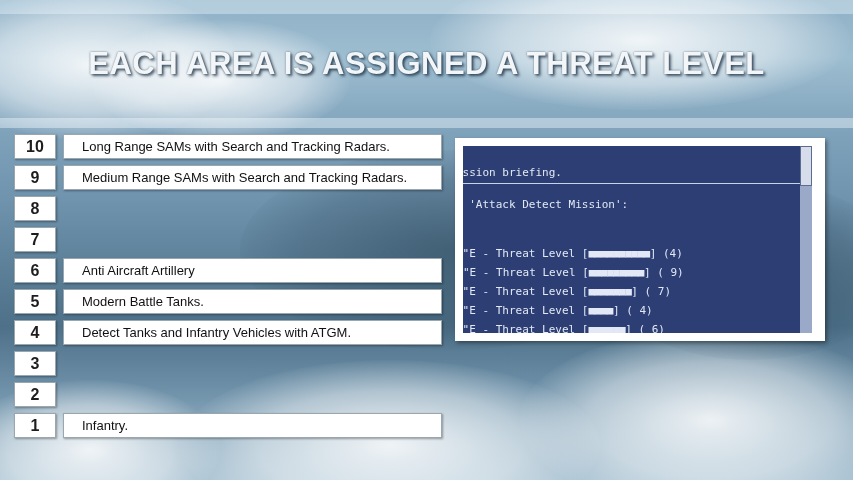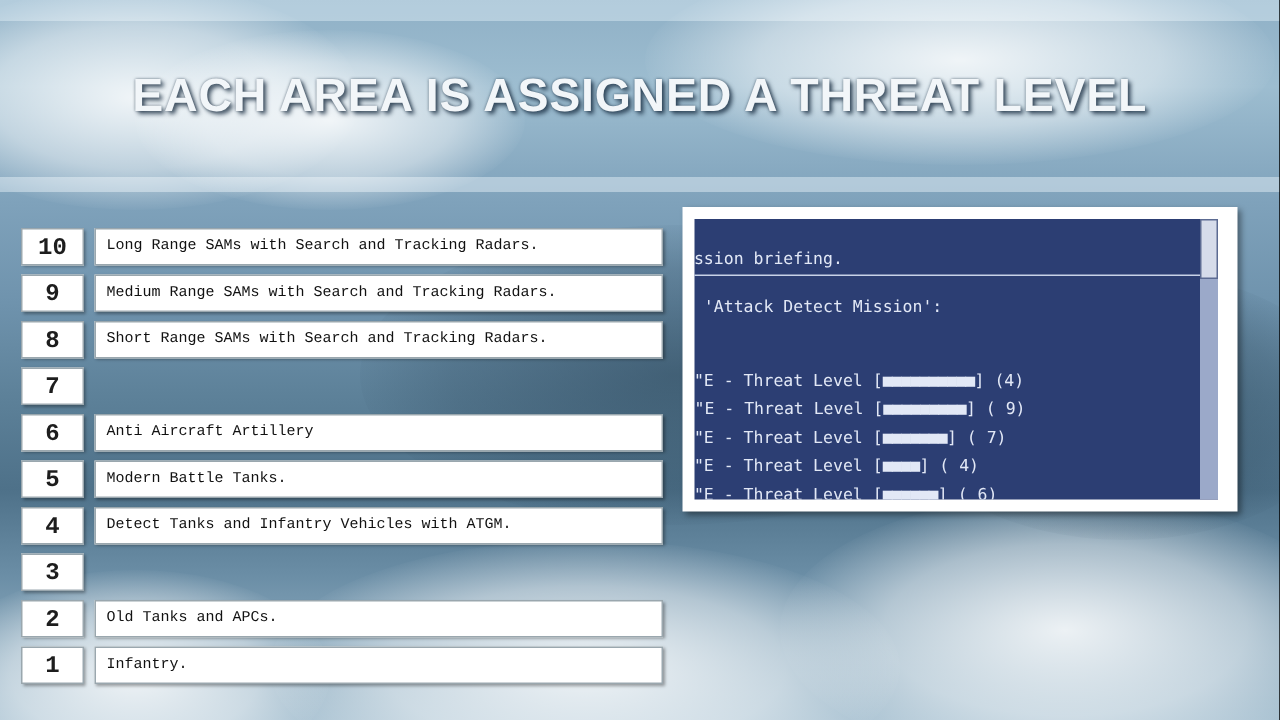--- a/index.html
+++ b/index.html
@@ -59,23 +59,22 @@
     font-weight: bold;
     letter-spacing: 0.5px;
     color: #f2f6f9;
     text-shadow: 2px 2px 3px rgba(20,40,60,0.75), 0 0 2px rgba(20,40,60,0.6);
     white-space: nowrap;
   }
   
   #threat-list {
     position: absolute;
     left: 14px;
-    top: 152px;
+    top: 134px;
     width: 428px;
-    font-family: Liberation Mono, monospace;
   }
   .threat-row {
     display: flex;
     align-items: stretch;
     height: 25px;
     margin-bottom: 6px;
   }
   .threat-num {
     width: 40px;
     background: #ffffff;
@@ -88,22 +87,22 @@
     color: #1d1d1d;
     box-shadow: 1px 1px 2px rgba(0,0,0,0.35);
   }
   .threat-desc {
     flex: 1;
     margin-left: 7px;
     background: #ffffff;
     border: 1px solid #9aa7ae;
     display: flex;
     align-items: center;
-    padding-left: 7px;
-    font-size: 10px;
+    padding-left: 18px;
+    font-size: 13px;
     color: #111;
     box-shadow: 1px 1px 2px rgba(0,0,0,0.35);
   }
   
   #briefing-panel {
     position: absolute;
     left: 455px;
     top: 138px;
     width: 370px;
     height: 203px;
@@ -182,21 +181,20 @@
     <div class="threat-row">
       <div class="threat-num">10</div>
       <div class="threat-desc">Long Range SAMs with Search and Tracking Radars.</div>
     </div>
     <div class="threat-row">
       <div class="threat-num">9</div>
       <div class="threat-desc">Medium Range SAMs with Search and Tracking Radars.</div>
     </div>
     <div class="threat-row">
       <div class="threat-num">8</div>
-      <div class="threat-desc">Short Range SAMs with Search and Tracking Radars.</div>
     </div>
     <div class="threat-row">
       <div class="threat-num">7</div>
     </div>
     <div class="threat-row">
       <div class="threat-num">6</div>
       <div class="threat-desc">Anti Aircraft Artillery</div>
     </div>
     <div class="threat-row">
       <div class="threat-num">5</div>
@@ -204,21 +202,20 @@
     </div>
     <div class="threat-row">
       <div class="threat-num">4</div>
       <div class="threat-desc">Detect Tanks and Infantry Vehicles with ATGM.</div>
     </div>
     <div class="threat-row">
       <div class="threat-num">3</div>
     </div>
     <div class="threat-row">
       <div class="threat-num">2</div>
-      <div class="threat-desc">Old Tanks and APCs.</div>
     </div>
     <div class="threat-row">
       <div class="threat-num">1</div>
       <div class="threat-desc">Infantry.</div>
     </div>
   </div>
 
   <div id="briefing-panel">
     <div id="briefing-inner">
       <div class="brief-line" style="left:-60px; top:20px;">mplete mission briefing.</div>

